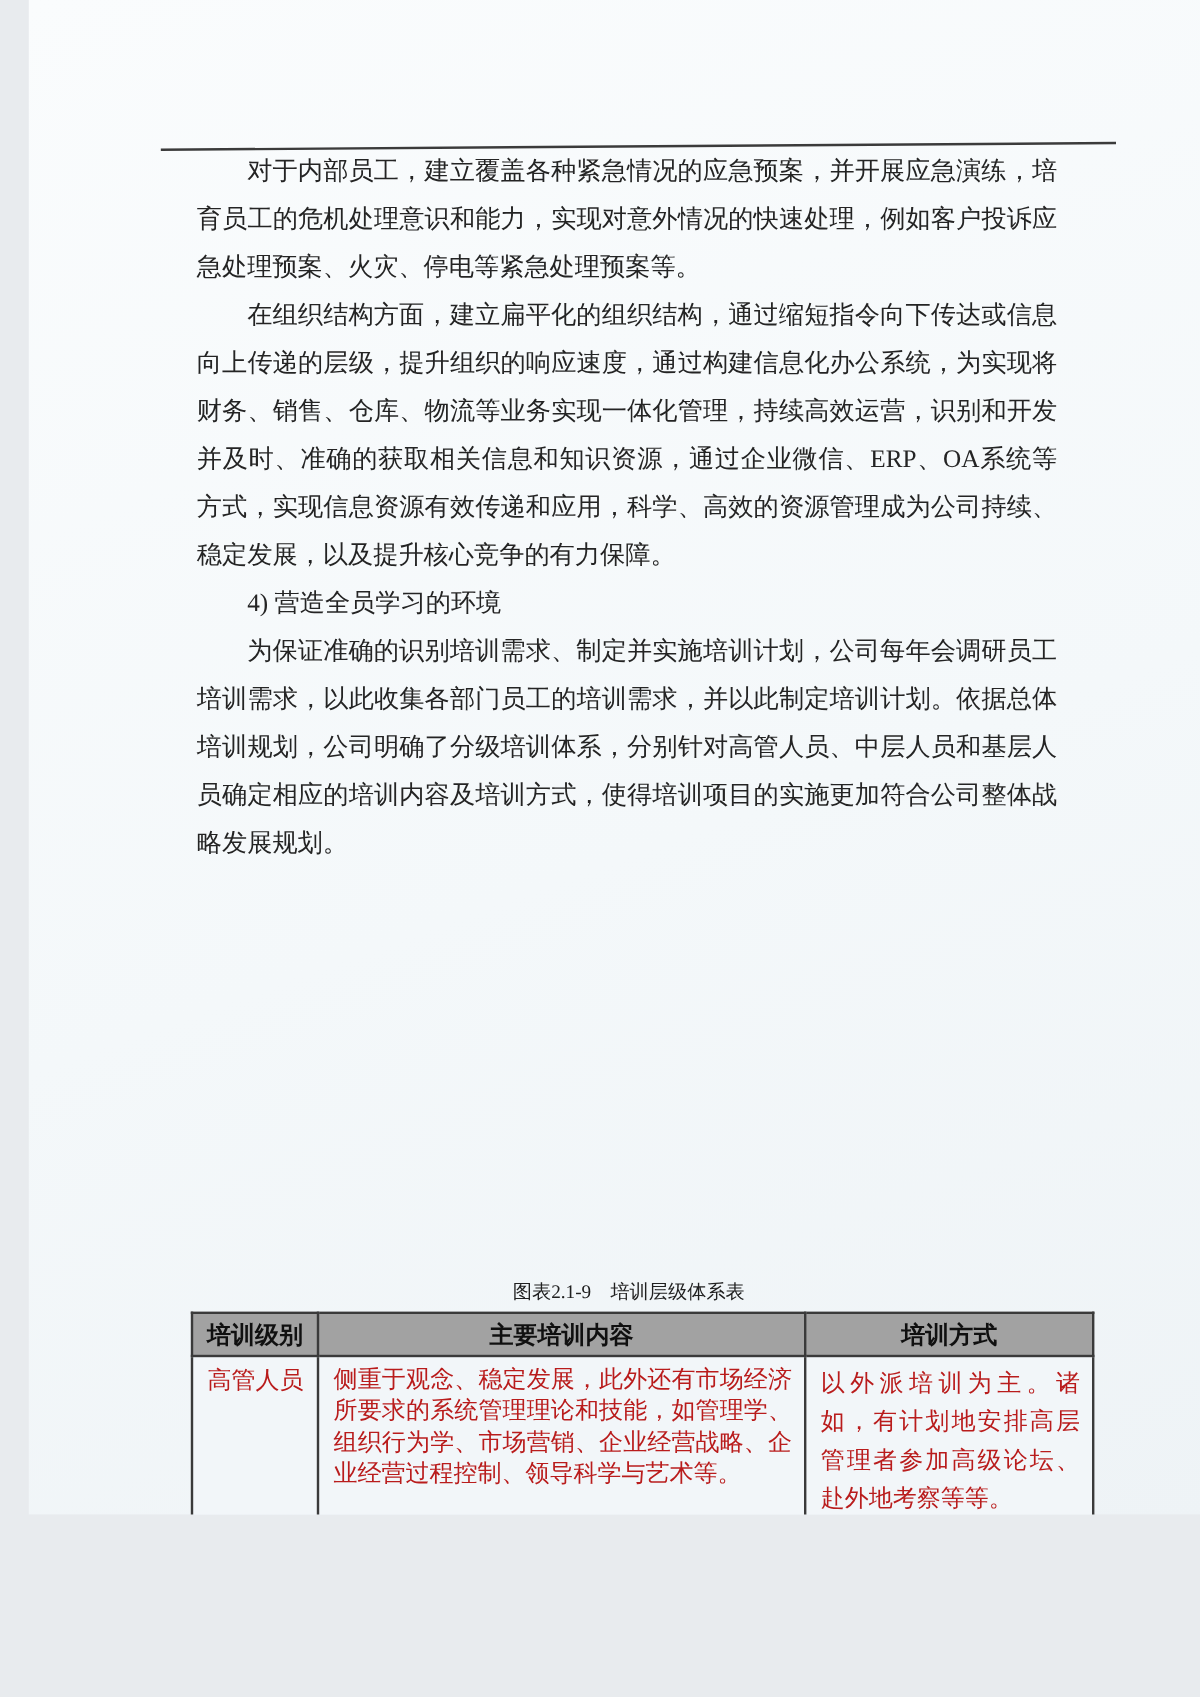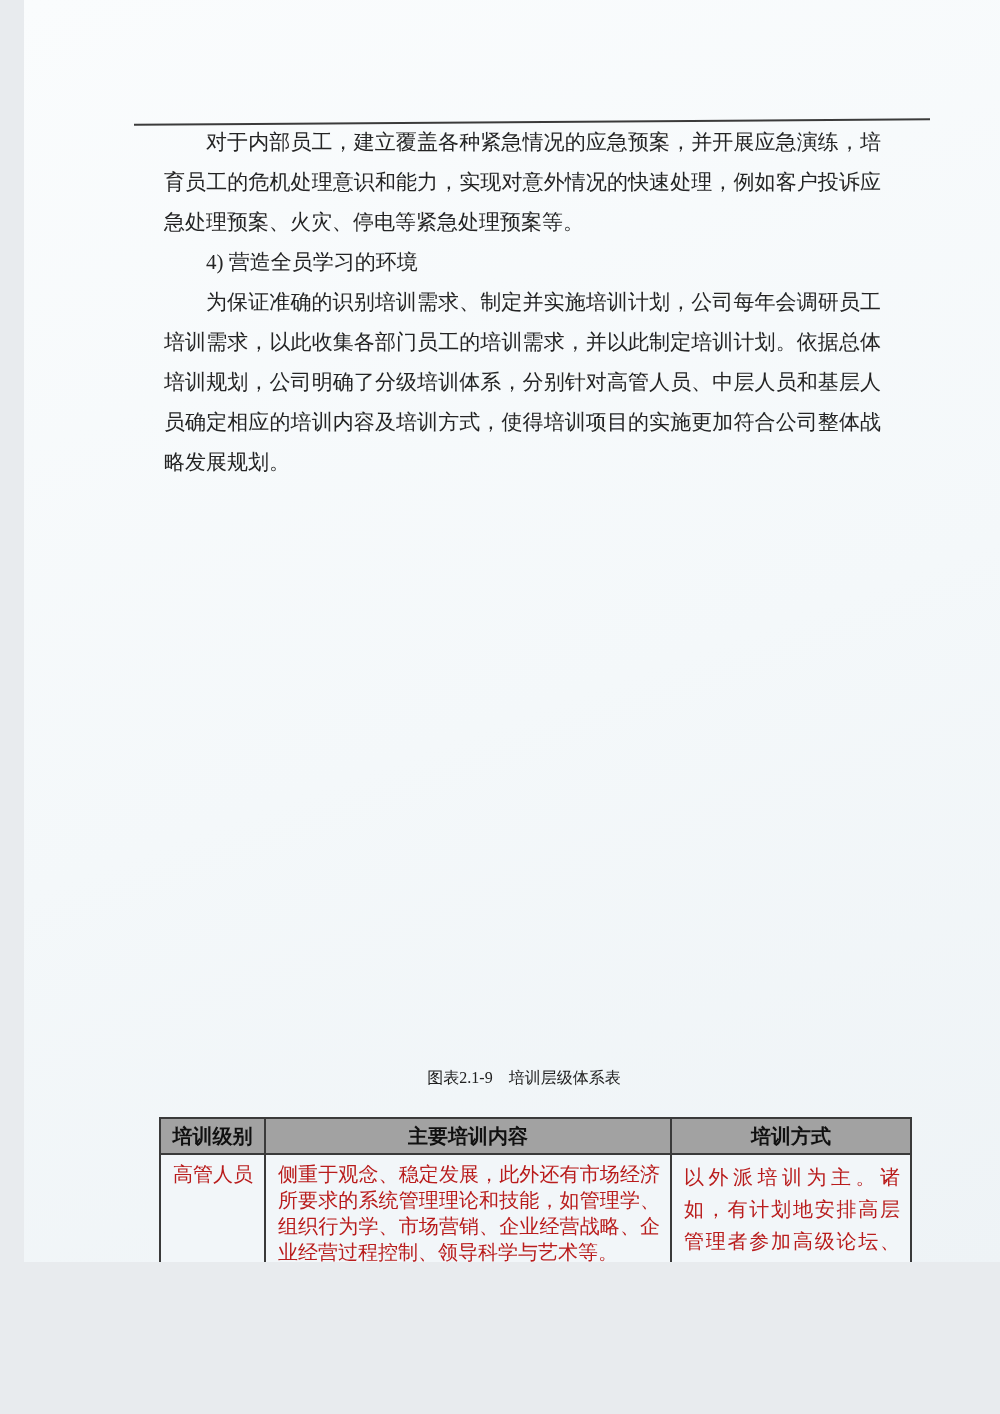--- a/index.html
+++ b/index.html
@@ -35,21 +35,21 @@
     color: #242424;
   }
   .caption {
     position: absolute; left: 0; right: 0; top: 1062px;
     text-align: center;
     font-size: 16px;
     line-height: 32px;
     color: #202020;
   }
   table.training {
-    position: absolute; left: 135px; top: 1117px;
+    position: absolute; left: 135px; top: 1093px;
     width: 751px;
     border-collapse: collapse;
     table-layout: fixed;
   }
   table.training th {
     background: #a2a2a2;
     border: 2px solid #3a3a3a;
     font-family: "Liberation Sans", "DejaVu Sans", sans-serif;
     font-weight: bold;
     font-size: 20px;
@@ -105,20 +105,21 @@
 </style>
 </head>
 <body>
 
 <div class="page">
 
   <div class="header-rule"></div>
 
   <div class="content">
     <p class="para">对于内部员工，建立覆盖各种紧急情况的应急预案，并开展应急演练，培育员工的危机处理意识和能力，实现对意外情况的快速处理，例如客户投诉应急处理预案、火灾、停电等紧急处理预案等。</p>
+    <p class="para">在组织结构方面，建立扁平化的组织结构，通过缩短指令向下传达或信息向上传递的层级，提升组织的响应速度，通过构建信息化办公系统，为实现将财务、销售、仓库、物流等业务实现一体化管理，持续高效运营，识别和开发并及时、准确的获取相关信息和知识资源，通过企业微信、ERP、OA系统等方式，实现信息资源有效传递和应用，科学、高效的资源管理成为公司持续、稳定发展，以及提升核心竞争的有力保障。</p>
     <p class="para">4) 营造全员学习的环境</p>
     <p class="para">为保证准确的识别培训需求、制定并实施培训计划，公司每年会调研员工培训需求，以此收集各部门员工的培训需求，并以此制定培训计划。依据总体培训规划，公司明确了分级培训体系，分别针对高管人员、中层人员和基层人员确定相应的培训内容及培训方式，使得培训项目的实施更加符合公司整体战略发展规划。</p>
   </div>
 
   <div class="caption">图表2.1-9　培训层级体系表</div>
 
   <table class="training">
     <colgroup>
       <col class="col-level">
       <col class="col-content">

